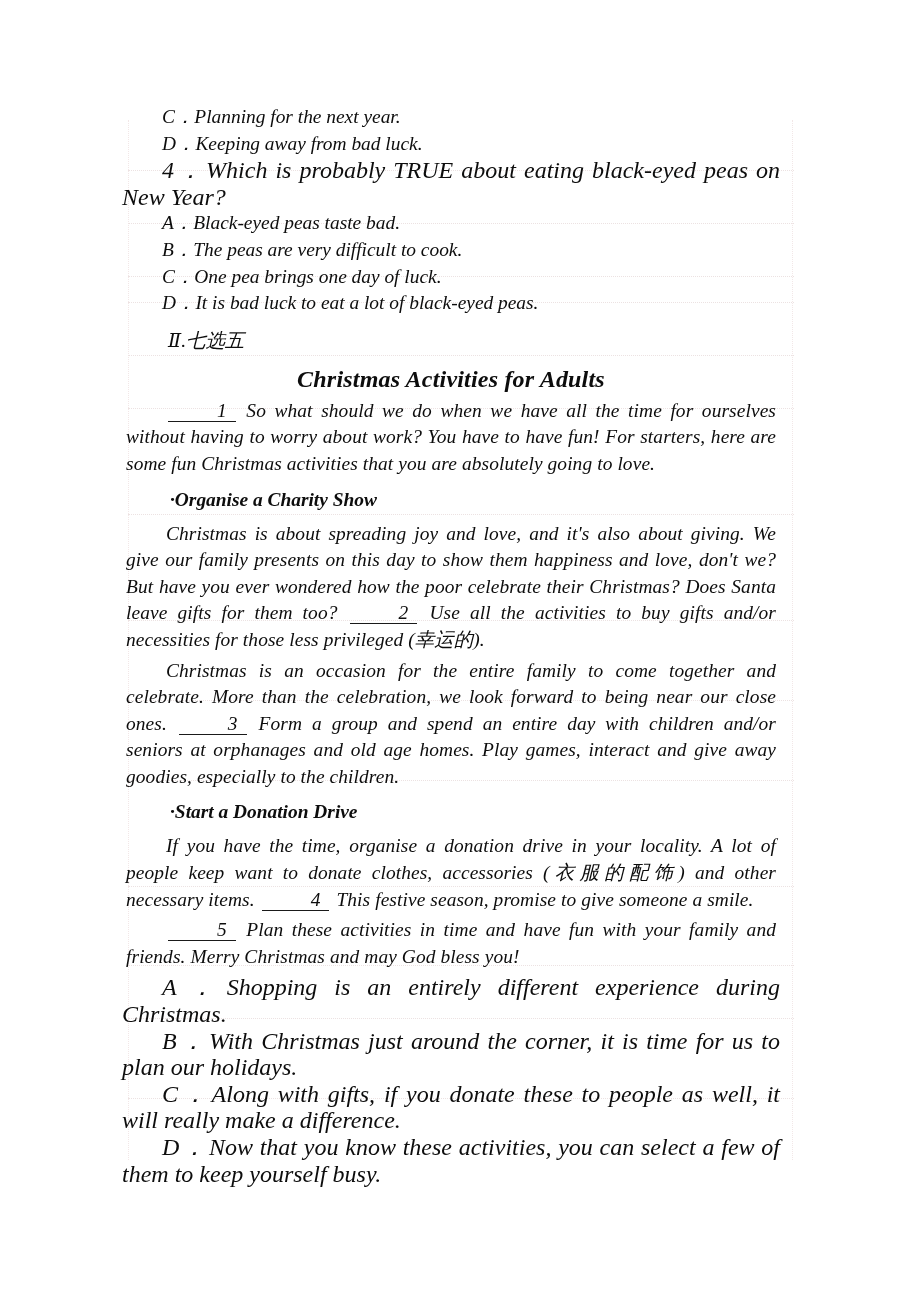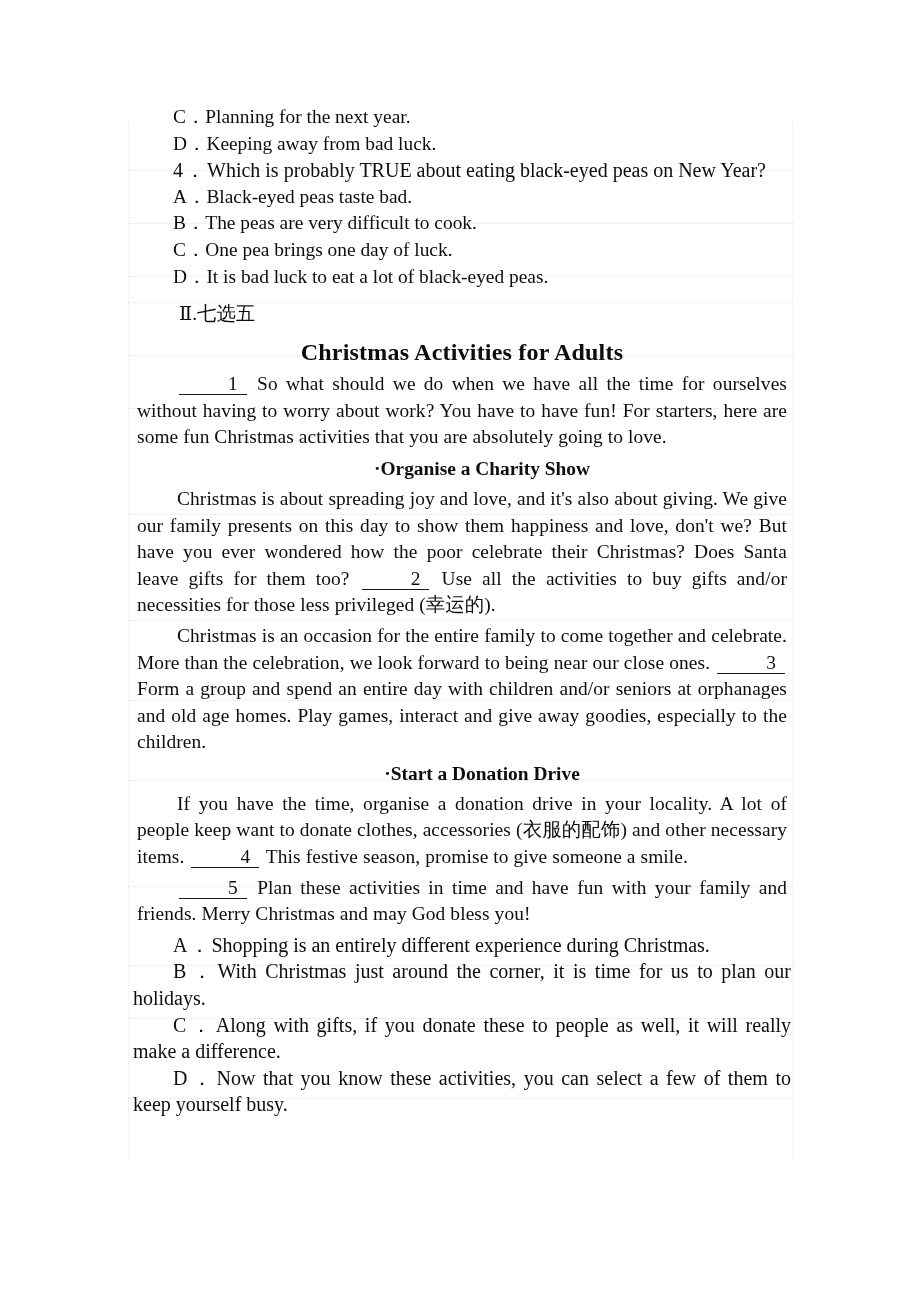--- a/index.html
+++ b/index.html
@@ -36,24 +36,25 @@
     position: absolute;
     top: 120px;
     height: 1040px;
     width: 1px;
     border-left: 1px dotted #efe2e2;
     opacity: .8;
   }
 
   .page {
     position: absolute;
-    left: 133px;
+    left: 122px;
     top: 104px;
     width: 658px;
     z-index: 2;
+    font-style: italic;
   }
 
   
   .line,
   .para {
     font-size: 19.4px;
     line-height: 26.6px;
     margin: 4px;
     text-align: justify;
     text-justify: inter-word;
@@ -72,21 +73,21 @@
     text-align: justify;
     text-indent: 0;
   }
   .opt .ltr {
     display: inline-block;
     min-width: 30px;
   }
 
   
   .stem {
-    font-size: 20px;
+    font-size: 24px;
     line-height: 26.6px;
     margin: 0;
     text-indent: 40px;
     text-align: justify;
   }
 
   .sec-head {
     font-size: 19.4px;
     line-height: 27px;
     margin: 10px;
@@ -100,23 +101,22 @@
     font-weight: bold;
     text-align: center;
     margin: 2px 0 1px 0;
     letter-spacing: .2px;
   }
 
   .subhead {
     font-size: 19.4px;
     line-height: 27px;
     font-weight: bold;
-    margin: 0;
+    margin: 8px;
     padding-left: 40px;
-    text-align: center;
   }
   .subhead .gloss {
     font-weight: normal;
   }
 
   
   .blank {
     display: inline-block;
     border-bottom: 1.4px solid #1a1a1a;
     padding: 0 9px;

